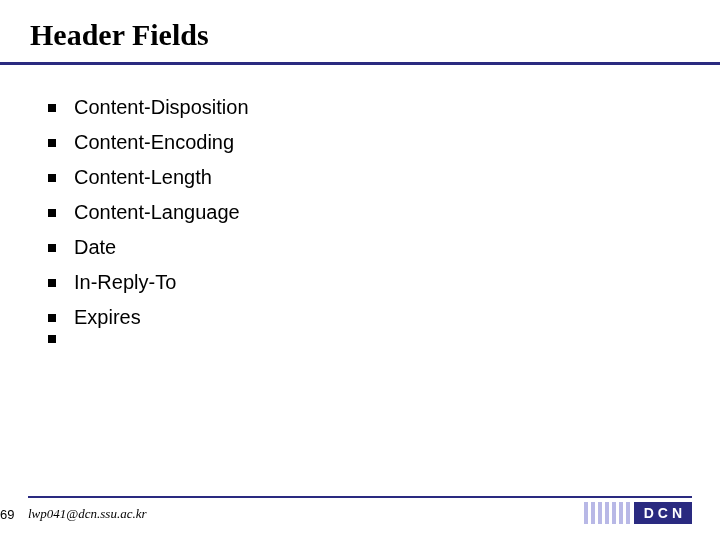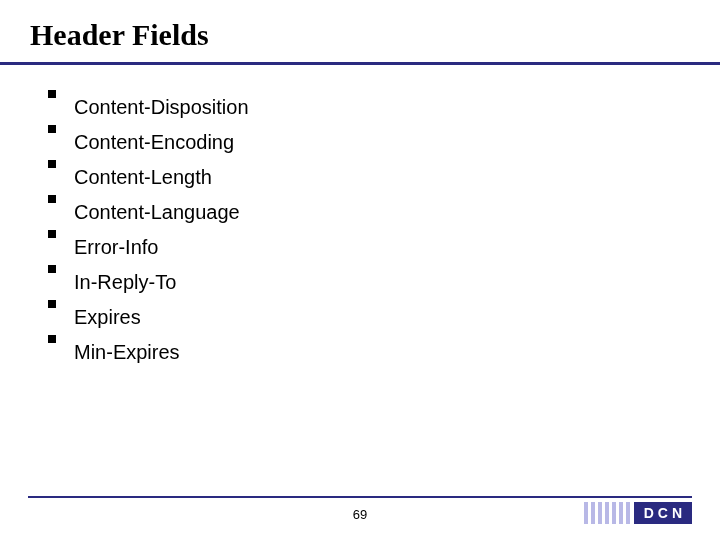--- a/index.html
+++ b/index.html
@@ -38,21 +38,21 @@
   .list {
     position: absolute;
     left: 48px;
     top: 90px;
     font-family: Tahoma, Verdana, sans-serif;
     font-size: 20px;
     line-height: 35px;
   }
   .item {
     display: flex;
-    align-items: flex-start;
+    align-items: center;
   }
   .bullet {
     width: 8px;
     height: 8px;
     background: #000;
     margin-right: 18px;
     flex: none;
   }
   .footer-line {
     position: absolute;
@@ -69,21 +69,20 @@
     font-family: "Times New Roman", serif;
     font-style: italic;
     font-size: 13px;
     color: #000;
   }
   .footer-center {
     position: absolute;
     left: 0;
     right: 0;
     bottom: 18px;
-    text-align: center;
     font-family: Tahoma, sans-serif;
     font-size: 13px;
     color: #000;
   }
   .dcn-box {
     position: absolute;
     right: 28px;
     bottom: 16px;
     display: flex;
     align-items: center;
@@ -129,38 +128,38 @@
     <div class="item">
       <span class="bullet"></span>
       <span>Content-Length</span>
     </div>
     <div class="item">
       <span class="bullet"></span>
       <span>Content-Language</span>
     </div>
     <div class="item">
       <span class="bullet"></span>
-      <span>Error-Info</span>
+      <span>Date</span>
     </div>
     <div class="item">
       <span class="bullet"></span>
       <span>In-Reply-To</span>
     </div>
     <div class="item">
       <span class="bullet"></span>
       <span>Expires</span>
     </div>
     <div class="item">
       <span class="bullet"></span>
-      <span>Min-Expires</span>
     </div>
   </div>
 
   <div class="footer-line"></div>
 
+  <div class="footer-left">lwp041@dcn.ssu.ac.kr</div>
   <div class="footer-center">69</div>
 
   <div class="dcn-box">
     <div class="dcn-stripes">
       <span></span>
         <span></span>
         <span></span>
         <span></span>
         <span></span>
         <span></span>

